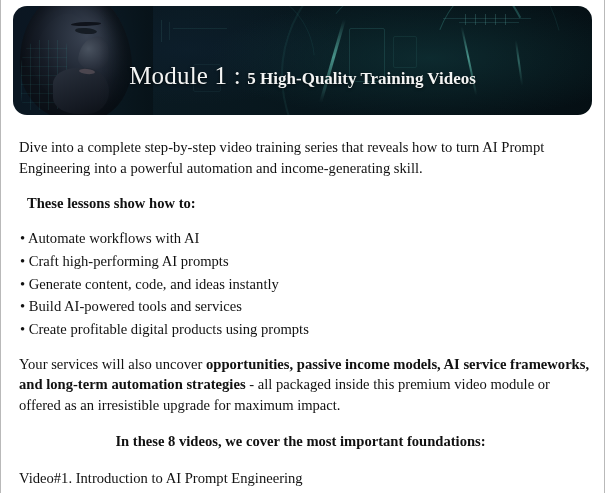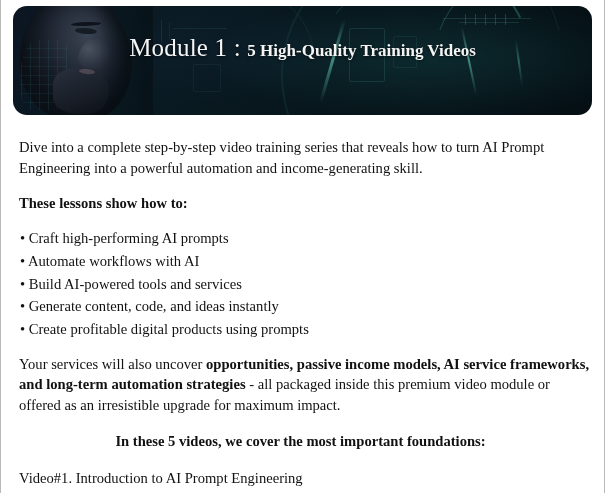--- a/index.html
+++ b/index.html
@@ -159,20 +159,21 @@
   .banner-text {
     position: absolute;
     left: 0; right: 0; top: 28px;
     text-align: center;
     color: #f3f4f3;
     z-index: 5;
     text-shadow: 0 1px 3px rgba(0,0,0,0.65);
   }
   .line1 {
     white-space: nowrap;
+    margin-top: 28px;
   }
   .module-title {
     font-size: 25px;
     letter-spacing: .2px;
   }
   .module-sub {
     font-size: 17px;
     font-weight: bold;
   }
   .line2 {
@@ -184,21 +185,21 @@
   
   .content {
     padding: 18px 14px 0 18px;
     font-size: 14.6px;
     line-height: 1.42;
   }
   .para {
     margin: 4px 0 15px 0;
   }
   .lead {
-    margin: 0 0 14px 0;
+    margin: 0 0 14px 8px;
     font-weight: bold;
   }
   .bullets {
     margin: 0 0 14px 0;
   }
   .bullet {
     margin: 0 0 2px 0;
     padding-left: 1px;
   }
   .center-head {
@@ -263,30 +264,30 @@
     </div>
   </div>
 
   <div class="content">
 
     <p class="para">Dive into a complete step-by-step video training series that reveals how to turn AI Prompt Engineering into a powerful automation and income-generating skill.</p>
 
     <p class="lead">These lessons show how to:</p>
 
     <div class="bullets">
+      <div class="bullet">• Automate workflows with AI</div>
       <div class="bullet">• Craft high-performing AI prompts</div>
-      <div class="bullet">• Automate workflows with AI</div>
+      <div class="bullet">• Generate content, code, and ideas instantly</div>
       <div class="bullet">• Build AI-powered tools and services</div>
-      <div class="bullet">• Generate content, code, and ideas instantly</div>
       <div class="bullet">• Create profitable digital products using prompts</div>
     </div>
 
     <p class="para"><span>Your services will also uncover </span><b class="em">opportunities, passive income models, AI service frameworks, and long-term automation strategies</b><span> - all packaged inside this premium video module or offered as an irresistible upgrade for maximum impact.</span></p>
 
-    <p class="center-head">In these 5 videos, we cover the most important foundations:</p>
+    <p class="center-head">In these 8 videos, we cover the most important foundations:</p>
 
     <div class="videos">
       <div class="video-row">Video#1. Introduction to AI Prompt Engineering</div>
       <div class="video-row">Video#2. Why Prompt Design Matters</div>
 
     </div>
 
   </div>
 </div>
 

